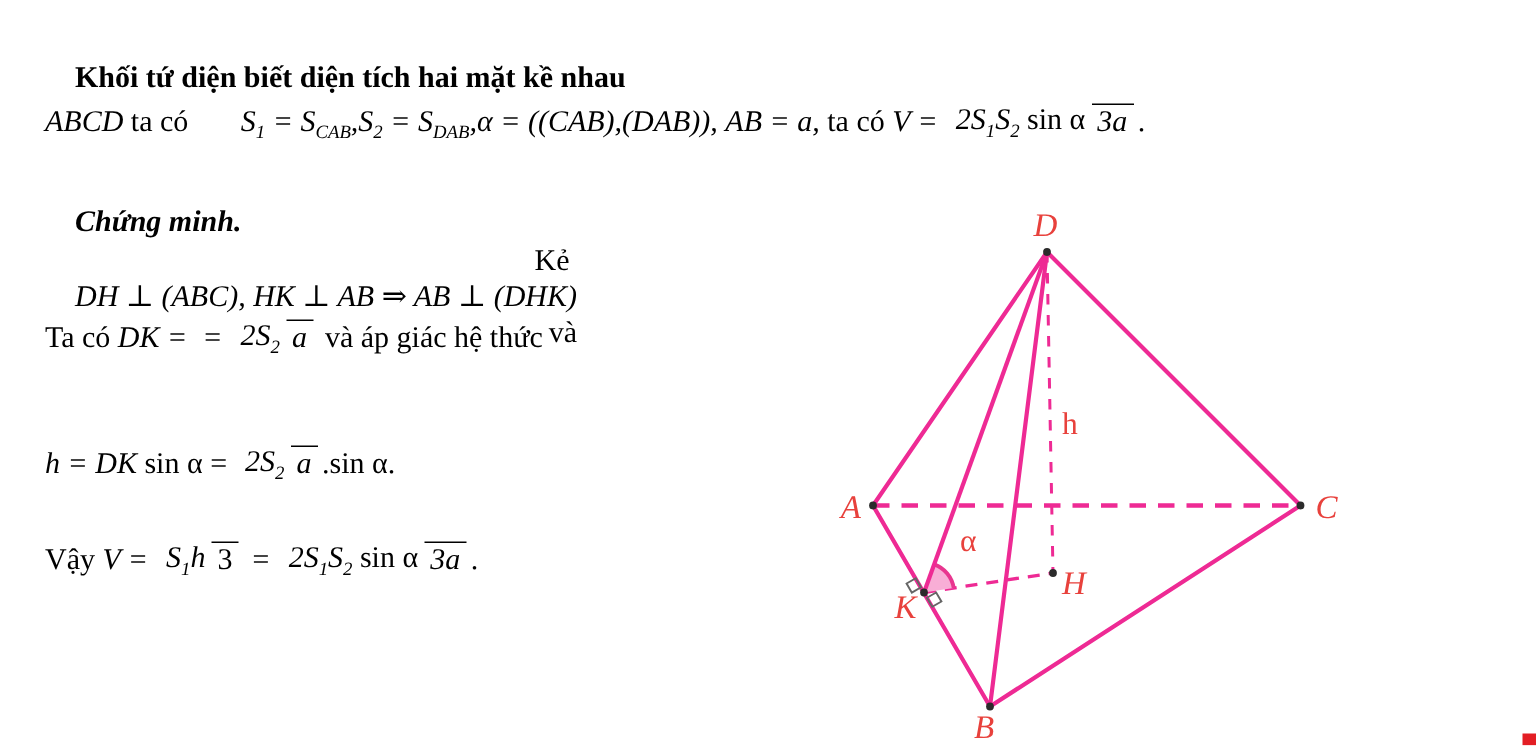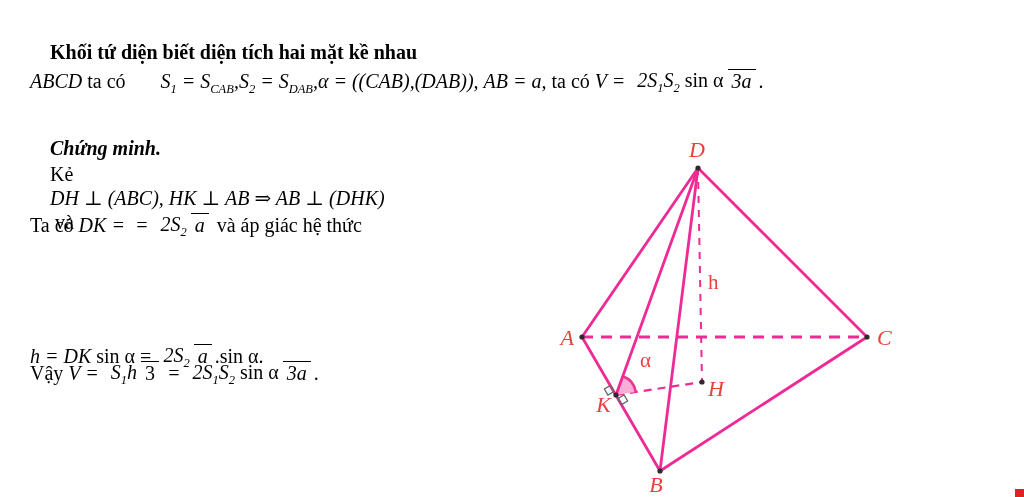--- a/index.html
+++ b/index.html
@@ -1,21 +1,21 @@
 <!DOCTYPE html>
 <html><head>
 <meta charset="utf-8">
 <style>
   * { margin:0; padding:0; box-sizing:border-box; }
   body { background:#fff; }
   .page {
     position:relative; width:1024px; height:497px; background:#ffffff;
     font-family:"Liberation Serif","DejaVu Serif",serif; color:#000; overflow:hidden;
   }
-  .mline { position:absolute; white-space:pre; font-size:20px; line-height:24px; }
+  .mline { position:absolute; white-space:pre; font-size:20px; line-height:24px;text-align:right; }
   .flexline { display:flex; align-items:center; }
   .run { display:inline; white-space:pre; }
   .it { font-style:italic; }
   .b { font-weight:bold; }
   .title { font-weight:bold; font-size:20px; }
   .msub { font-size:12.5px; line-height:0; position:relative; top:5px; font-style:italic; white-space:pre; }
   .frac { display:inline-flex; flex-direction:row; align-items:center; vertical-align:middle;
           margin:0 3px; line-height:1.18; font-size:20px; }
   .frac .num, .frac .den { padding:0 4px; white-space:pre; }
   .frac .den { border-top:1.6px solid #000; }
@@ -66,21 +66,21 @@
     <span class="run it"><span>DK</span><span> = </span></span>
     <span class="run it"> = </span>
     <span class="frac">
       <span class="num it"><span>2S</span><span class="msub">2</span></span>
       <span class="den it">a</span>
     </span>
     <span class="run"> và áp giác hệ thức</span>
   </div>
 
 
-  <div class="mline flexline" style="top:282px; left:30px; height:54px;margin-top:47px;">
+  <div class="mline flexline" style="top:282px; left:30px; height:54px;">
     <span class="run it">h = DK</span>
     <span class="run"> sin α</span>
     <span class="run"> = </span>
     <span class="frac">
       <span class="num it"><span>2S</span><span class="msub">2</span></span>
       <span class="den it">a</span>
     </span>
     <span class="run">.sin α.</span>
   </div>
 

